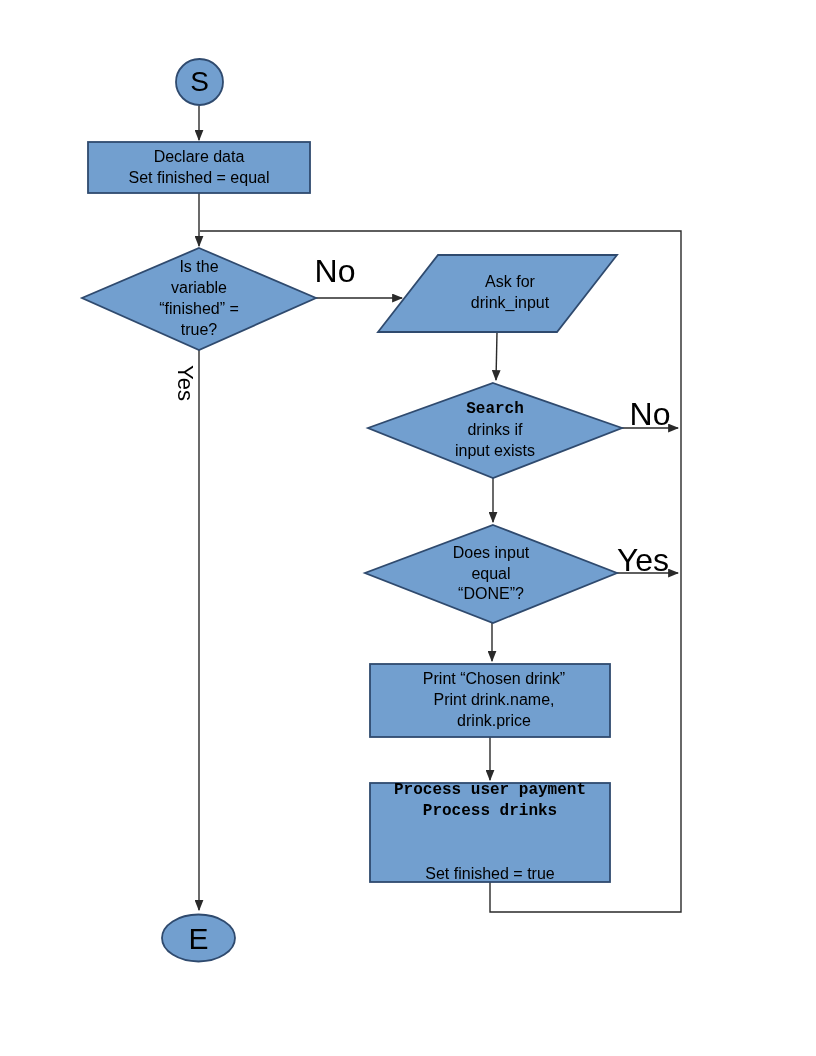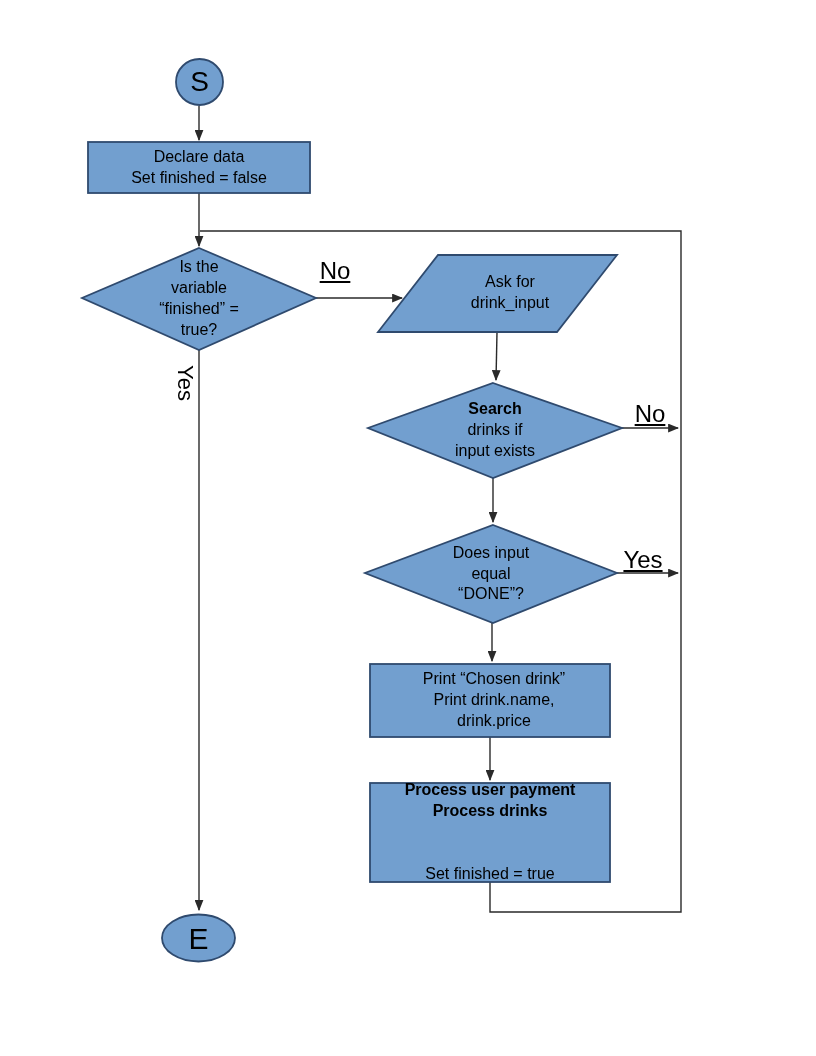--- a/index.html
+++ b/index.html
@@ -27,22 +27,22 @@
   .label {
     position: absolute;
     display: flex; flex-direction: column;
     align-items: center; justify-content: center;
     text-align: center;
     white-space: pre-line;
     color: var(--text);
     pointer-events: none;
   }
   .node-text { font-size: 16px; line-height: 1.3; }
-  .bold-part { font-weight: bold; }
-  .edge-label { font-size: 24px; line-height: 1; text-decoration: underline; }
+  .bold-part { font-weight: bold; font-family: Liberation Mono, monospace; }
+  .edge-label { font-size: 32px; line-height: 1; }
   .edge-label-rot { font-size: 22px; line-height: 1; transform: rotate(90deg); }
   .terminal-s { font-size: 28px; }
   .terminal-e { font-size: 30px; }
 </style>
 </head>
 <body>
 
 <div class="canvas">
 
   <svg width="816" height="1056" viewBox="0 0 816 1056">
@@ -71,21 +71,21 @@
     <polygon class="shape" points="493,383 622,428 493,478 368,428"></polygon>
     <polygon class="shape" points="493,525 617,573 493,623 365,573"></polygon>
     <rect class="shape" x="370" y="664" width="240" height="73"></rect>
     <rect class="shape" x="370" y="783" width="240" height="99"></rect>
     <ellipse class="shape" cx="198.5" cy="938" rx="36.5" ry="23.5"></ellipse>
   </svg>
 
   <div class="label terminal-s" style="left:176px; top:59px; width:47px; height:46px;">S</div>
 
   <div class="label node-text" style="left:88px; top:142px; width:222px; height:51px;">Declare data
-Set finished = false</div>
+Set finished = equal</div>
 
   <div class="label node-text" style="left:119px; top:254px; width:160px; height:90px;">Is the
 variable
 “finished” =
 true?</div>
 
   <div class="label node-text" style="left:430px; top:263px; width:160px; height:60px;">Ask for
 drink_input</div>
 
   <div class="label node-text" style="left:415px; top:389px; width:160px; height:83px;">

